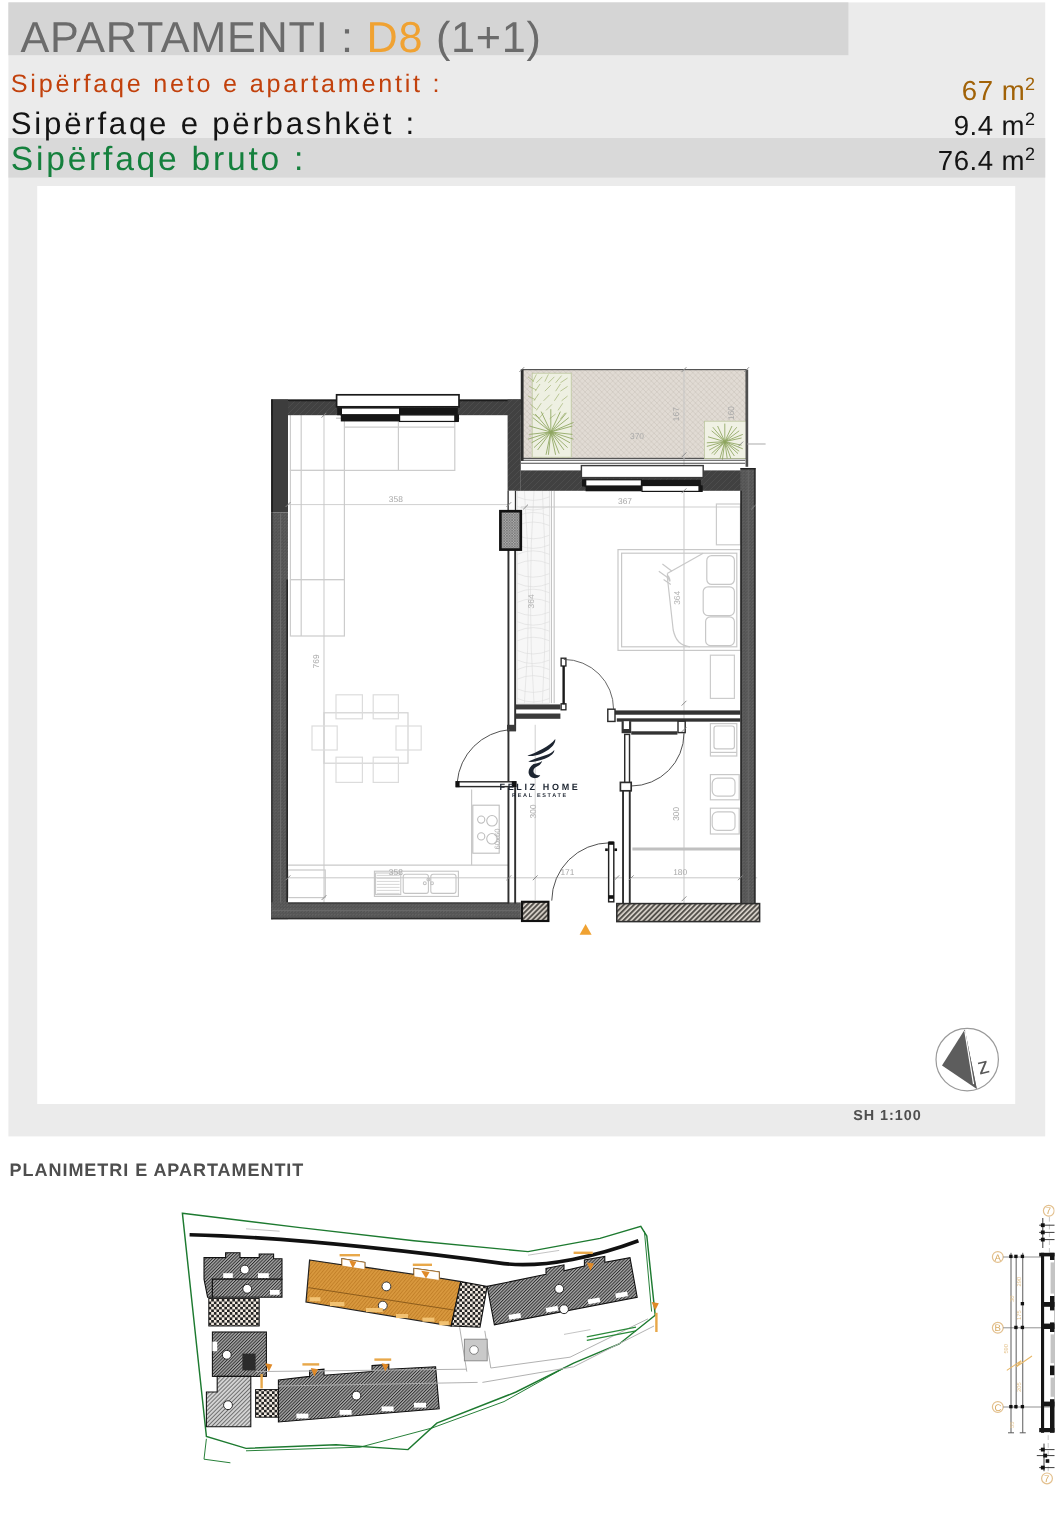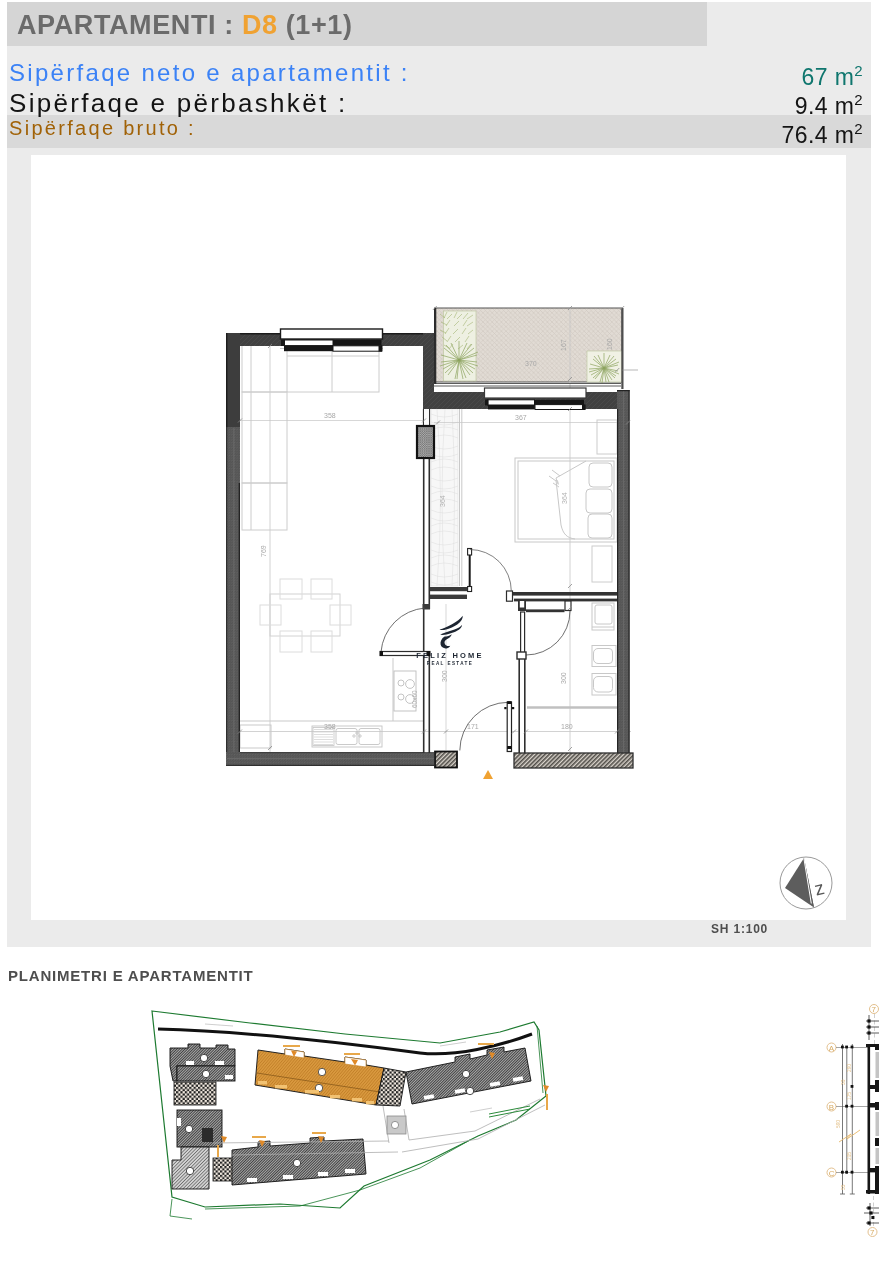--- a/index.html
+++ b/index.html
@@ -9,31 +9,31 @@
 </style>
 </head>
 <body>
 
 <div class="abs" style="left:7px;top:2px;width:864px;height:945px;background:#ebebeb;"></div>
 
 <div class="abs" style="left:31px;top:155px;width:815px;height:765px;background:#ffffff;"></div>
 
 <div class="abs" style="left:7px;top:2px;width:700px;height:44px;background:#d5d5d5;"></div>
 
-<div class="abs" style="left:17px;top:10px;font-size:27px;font-weight:bold;color:#6b6b6b;letter-spacing:0.6px;">APARTAMENTI : <span style="color:#f0a232;">D8</span> (1+1)</div>
+<div class="abs" style="left:17px;top:10px;font-size:36px;font-weight:normal;color:#6b6b6b;letter-spacing:0.6px;">APARTAMENTI : <span style="color:#f0a232;">D8</span> (1+1)</div>
 
 <div class="abs" style="left:7px;top:115px;width:864px;height:33px;background:#d9d9d9;"></div>
 
-<div class="abs" style="left:9px;top:59px;font-size:24px;color:#3b82f6;letter-spacing:2.3px;">Sipërfaqe neto e apartamentit :</div>
+<div class="abs" style="left:9px;top:59px;font-size:21px;color:#c2410c;letter-spacing:2.3px;">Sipërfaqe neto e apartamentit :</div>
 
 <div class="abs" style="left:9px;top:88px;font-size:26px;color:#141414;letter-spacing:2.3px;">Sipërfaqe e përbashkët :</div>
 
-<div class="abs" style="left:9px;top:117px;font-size:20px;color:#a16207;letter-spacing:2.3px;">Sipërfaqe bruto :</div>
-
-<div class="abs" style="right:16px;top:62px;font-size:23px;color:#0f766e;letter-spacing:0.4px;">67 m<sup style="font-size:15px;">2</sup></div>
+<div class="abs" style="left:9px;top:117px;font-size:28px;color:#15803d;letter-spacing:2.3px;">Sipërfaqe bruto :</div>
+
+<div class="abs" style="right:16px;top:62px;font-size:23px;color:#a16207;letter-spacing:0.4px;">67 m<sup style="font-size:15px;">2</sup></div>
 
 <div class="abs" style="right:16px;top:91px;font-size:23px;color:#141414;letter-spacing:0.4px;">9.4 m<sup style="font-size:15px;">2</sup></div>
 
 <div class="abs" style="right:16px;top:120px;font-size:23px;color:#141414;letter-spacing:0.4px;">76.4 m<sup style="font-size:15px;">2</sup></div>
 
 <div class="abs" style="left:8px;top:923px;font-size:15px;font-weight:bold;color:#4e4e4e;letter-spacing:0.8px;margin-top:44px;">PLANIMETRI E APARTAMENTIT</div>
 
 <div class="abs" style="left:711px;top:922px;font-size:12px;font-weight:bold;color:#4e4e4e;letter-spacing:0.8px;">SH 1:100</div>
 
 <svg class="abs" style="left:0;top:0;" width="879" height="1280" viewBox="0 0 879 1280">

